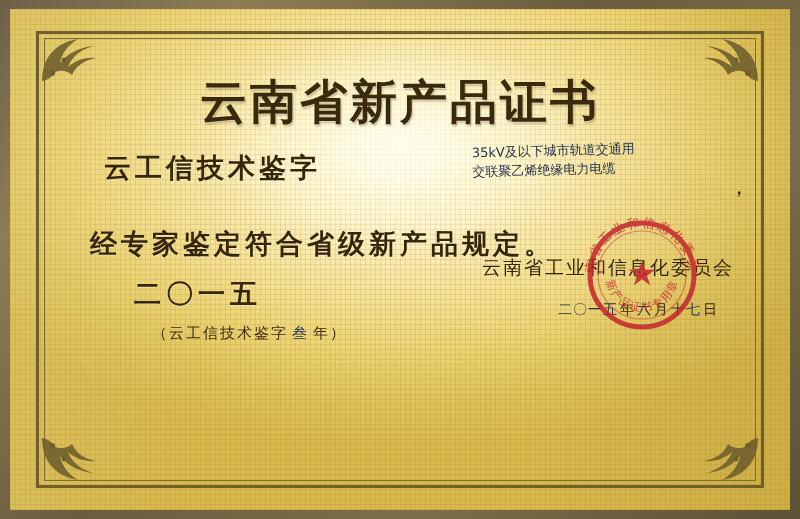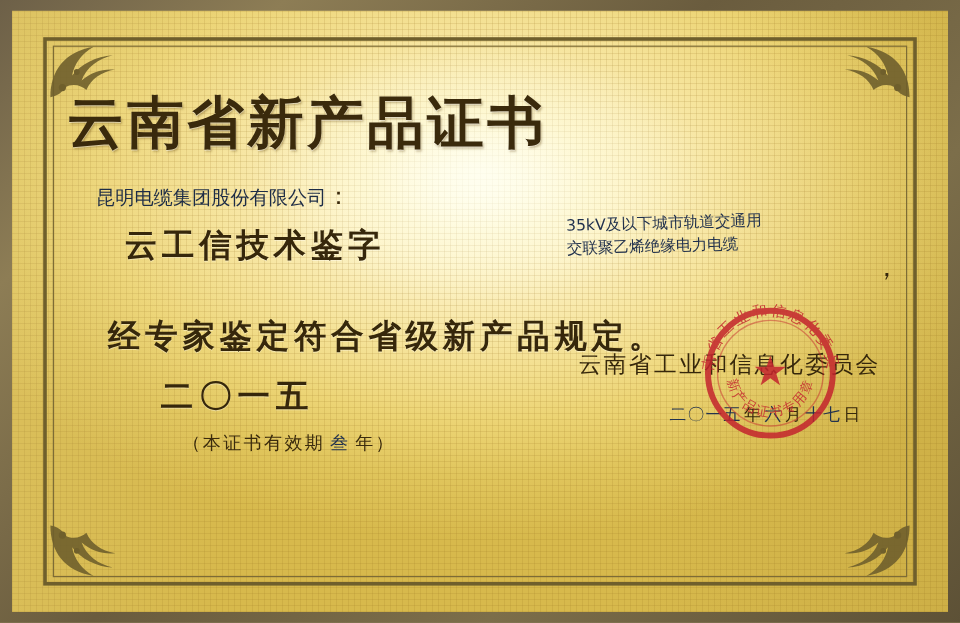--- a/index.html
+++ b/index.html
@@ -83,21 +83,21 @@
   .corner.bl { left: 28px;  bottom: 24px; transform: scaleY(-1); }
   .corner.br { right: 28px; bottom: 24px; transform: scale(-1,-1); }
 
   
   .content {
     position: absolute;
     left: 46px; right: 46px; top: 40px; bottom: 36px;
   }
 
   .title {
-    text-align: left;
+    text-align: center;
     font-family: "DejaVu Serif", serif;
     font-weight: bold;
     font-size: 47px;
     letter-spacing: 3px;
     color: #3a2a0c;
     text-shadow: 0 1px 0 rgba(255,255,255,0.45), 1px 2px 2px rgba(90,60,10,0.35);
     margin-top: 22px;
   }
 
   .serial-row {
@@ -295,39 +295,36 @@
       </svg>
     </div>
 
     <div class="content">
 
       <div class="title">云南省新产品证书</div>
 
 
       <div class="body-block">
 
-        <div class="recipient-line">
-          <span class="recipient">昆明电缆集团股份有限公司</span><span class="colon">：</span>
-        </div>
 
         <div class="line-2">
           <span class="big">云工信技术鉴字</span>
           <span class="product-hand">
             <span>35kV及以下城市轨道交通用</span><br>
             <span>交联聚乙烯绝缘电力电缆</span>
           </span>
           <span class="comma-tail">，</span>
         </div>
 
         <div class="line-3">经专家鉴定符合省级新产品规定。</div>
 
         <div class="line-4">二〇一五</div>
 
         <div class="validity">
-          <span>（本证书有效期</span><span class="hand">叁</span><span>年）</span>
+          <span>（云工信技术鉴字</span><span class="hand">叁</span><span>年）</span>
         </div>
 
         <div class="issuer">云南省工业和信息化委员会</div>
 
         <div class="date-row">
           <span class="hand">二〇一五</span><span>年</span><span class="hand">六</span><span>月</span><span class="hand">十七</span><span>日</span>
         </div>
 
         <div class="seal">
           <svg viewBox="0 0 132 132">

